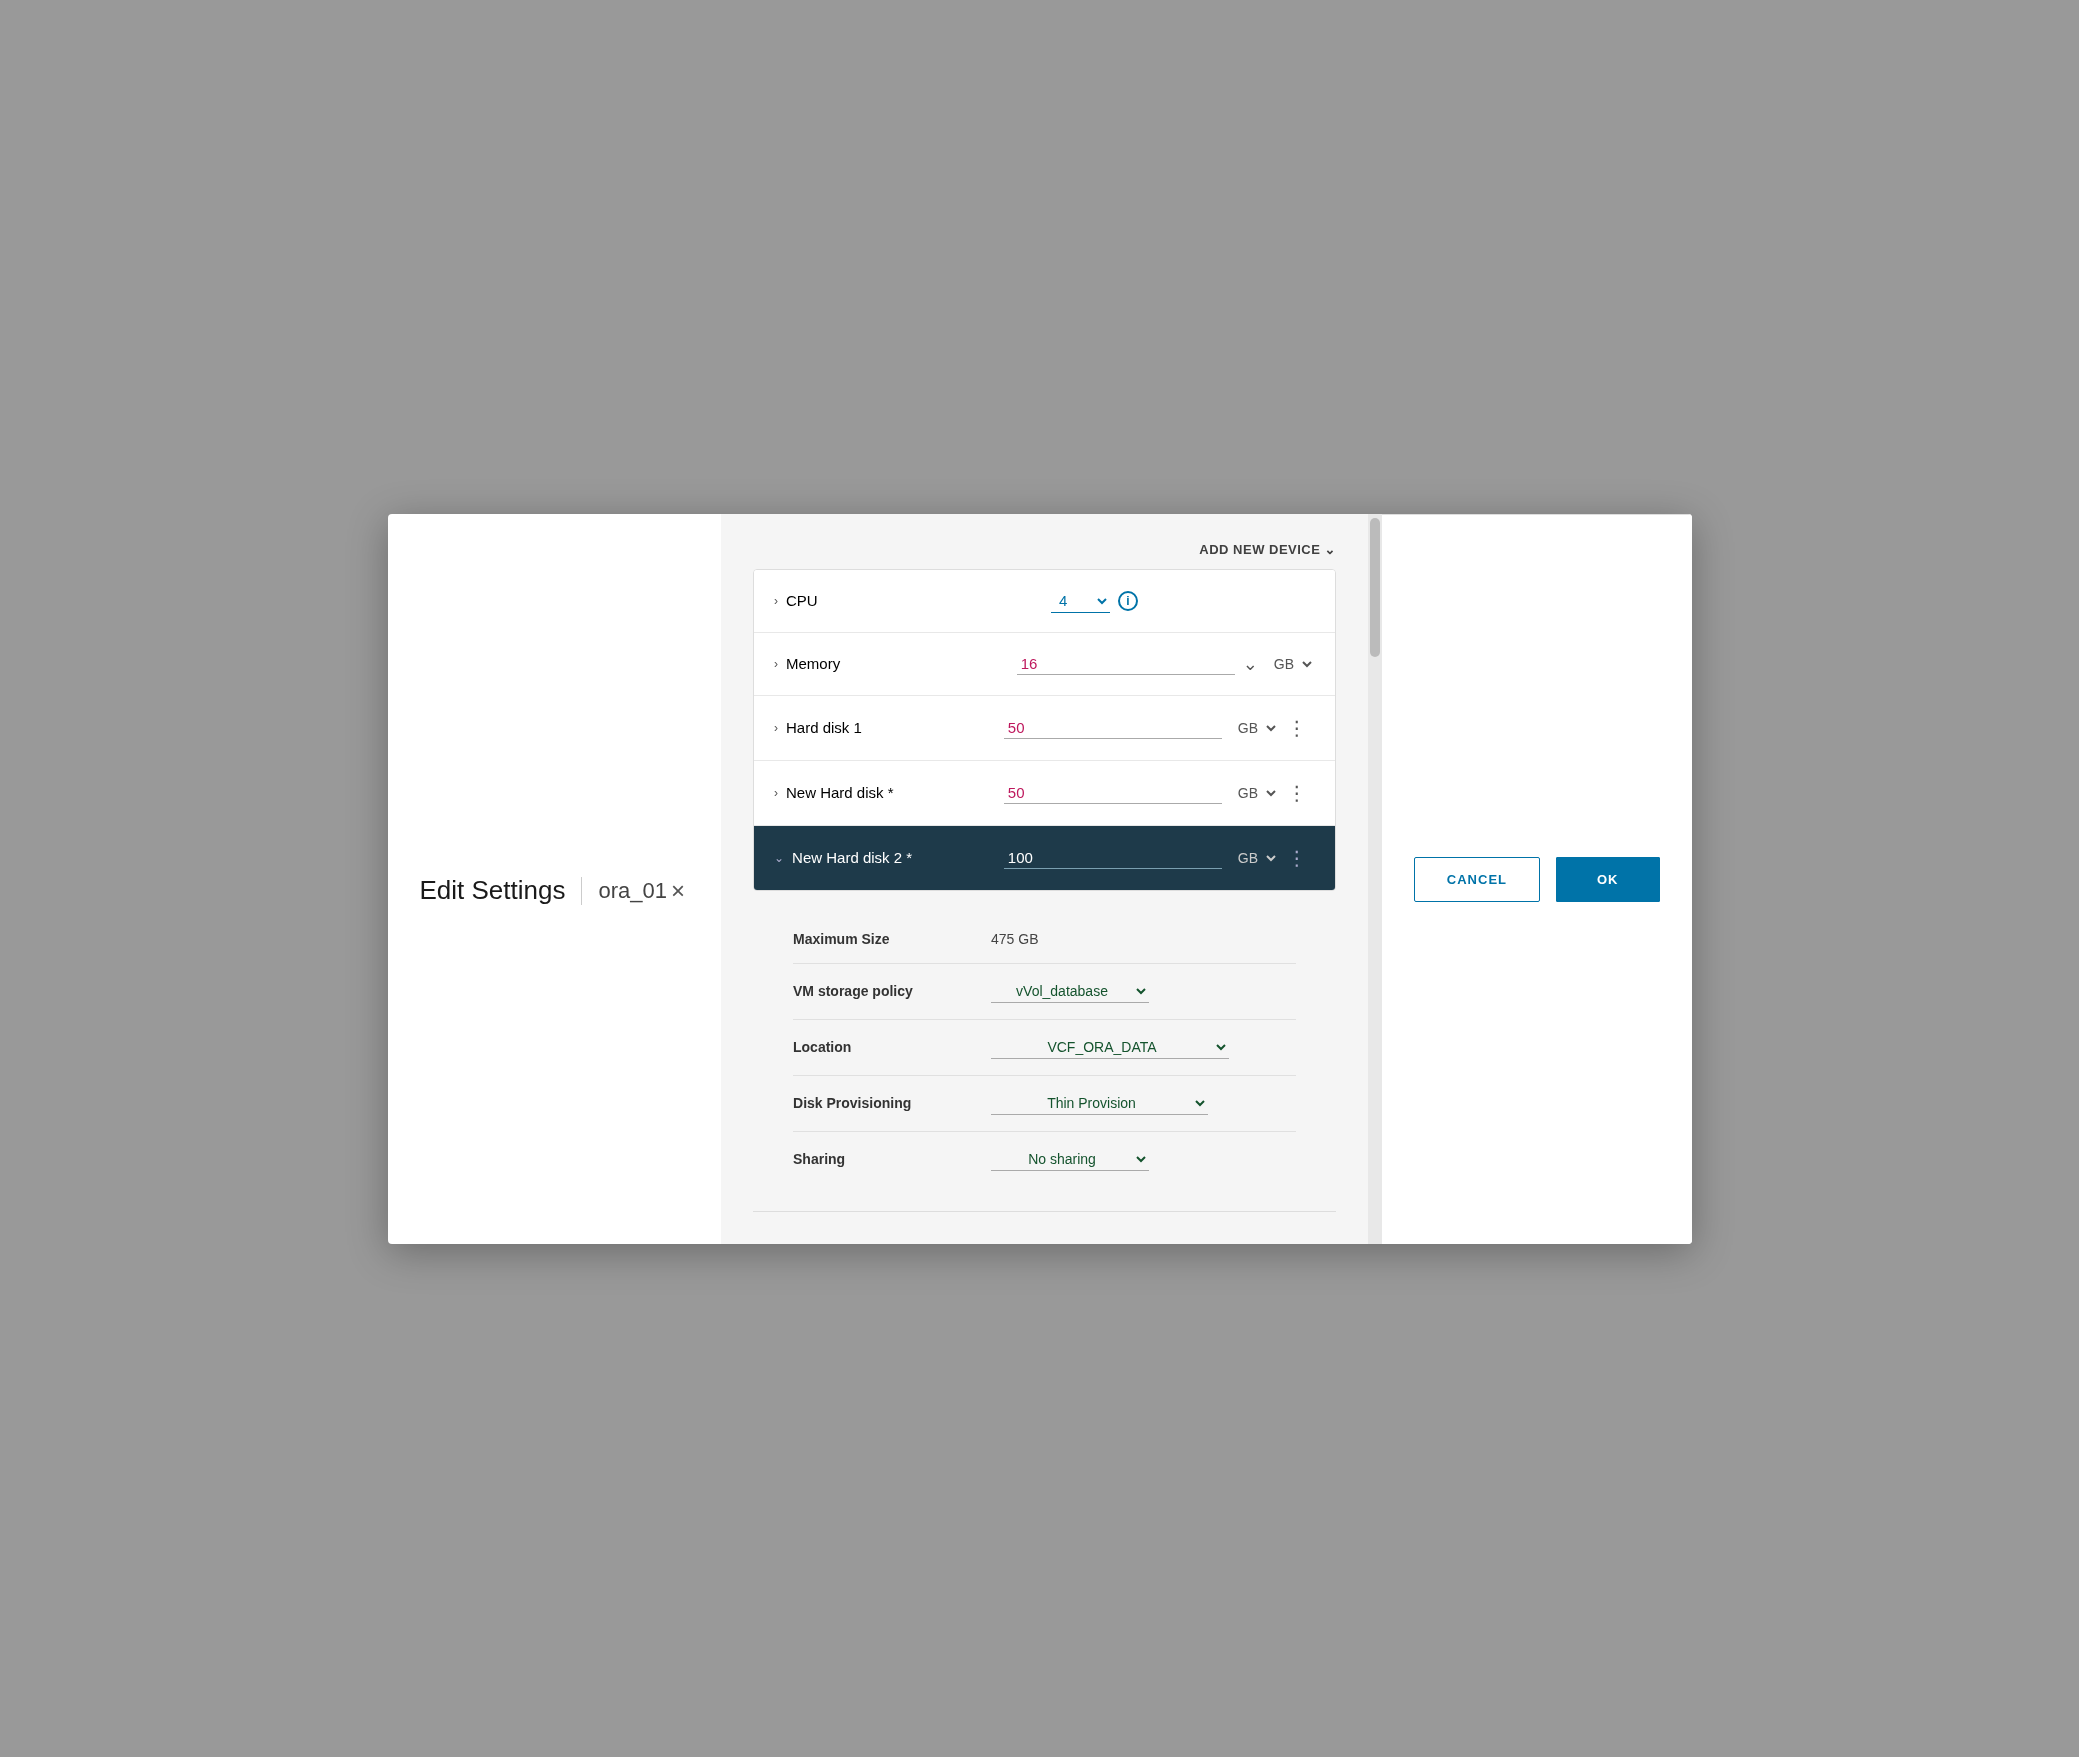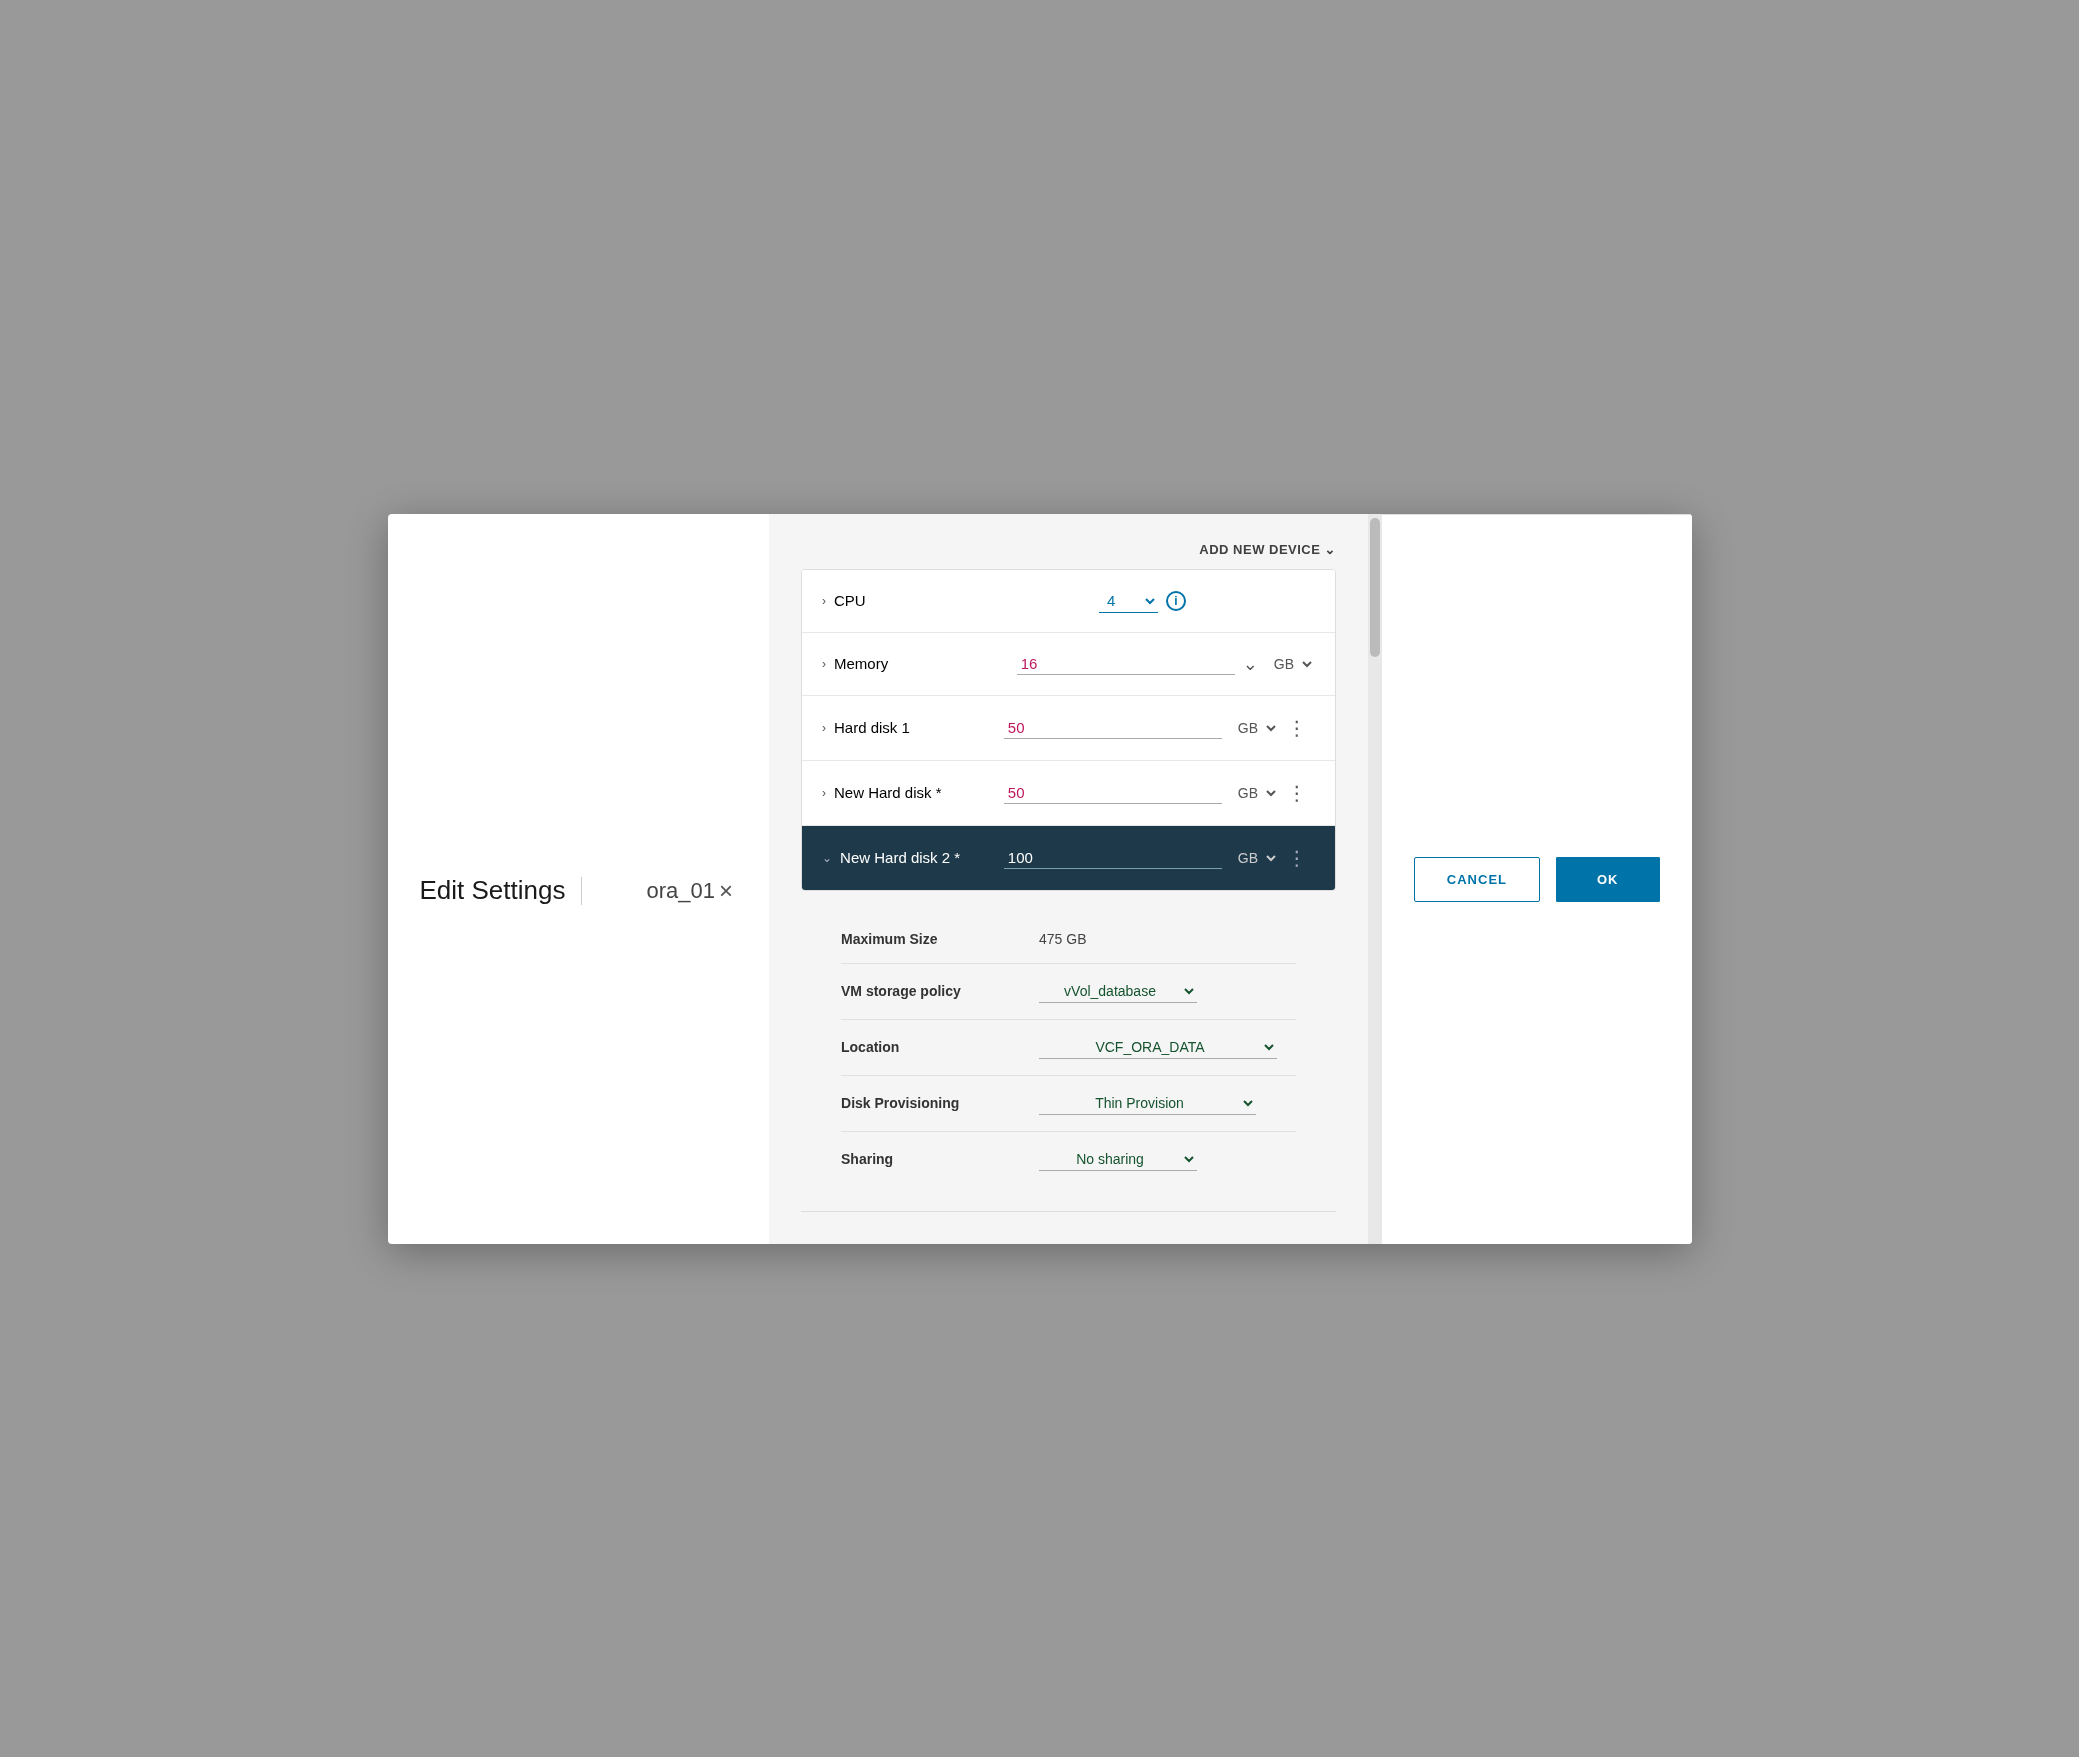--- a/index.html
+++ b/index.html
@@ -41,21 +41,20 @@
     }
     .modal-divider-v {
       width: 1px;
       height: 28px;
       background: #ccc;
     }
     .modal-subtitle {
       font-size: 22px;
       font-weight: 300;
       color: #444;
-      margin-left: 48px;
     }
     .close-btn {
       background: none;
       border: none;
       cursor: pointer;
       font-size: 24px;
       color: #555;
       line-height: 1;
       padding: 4px;
     }

